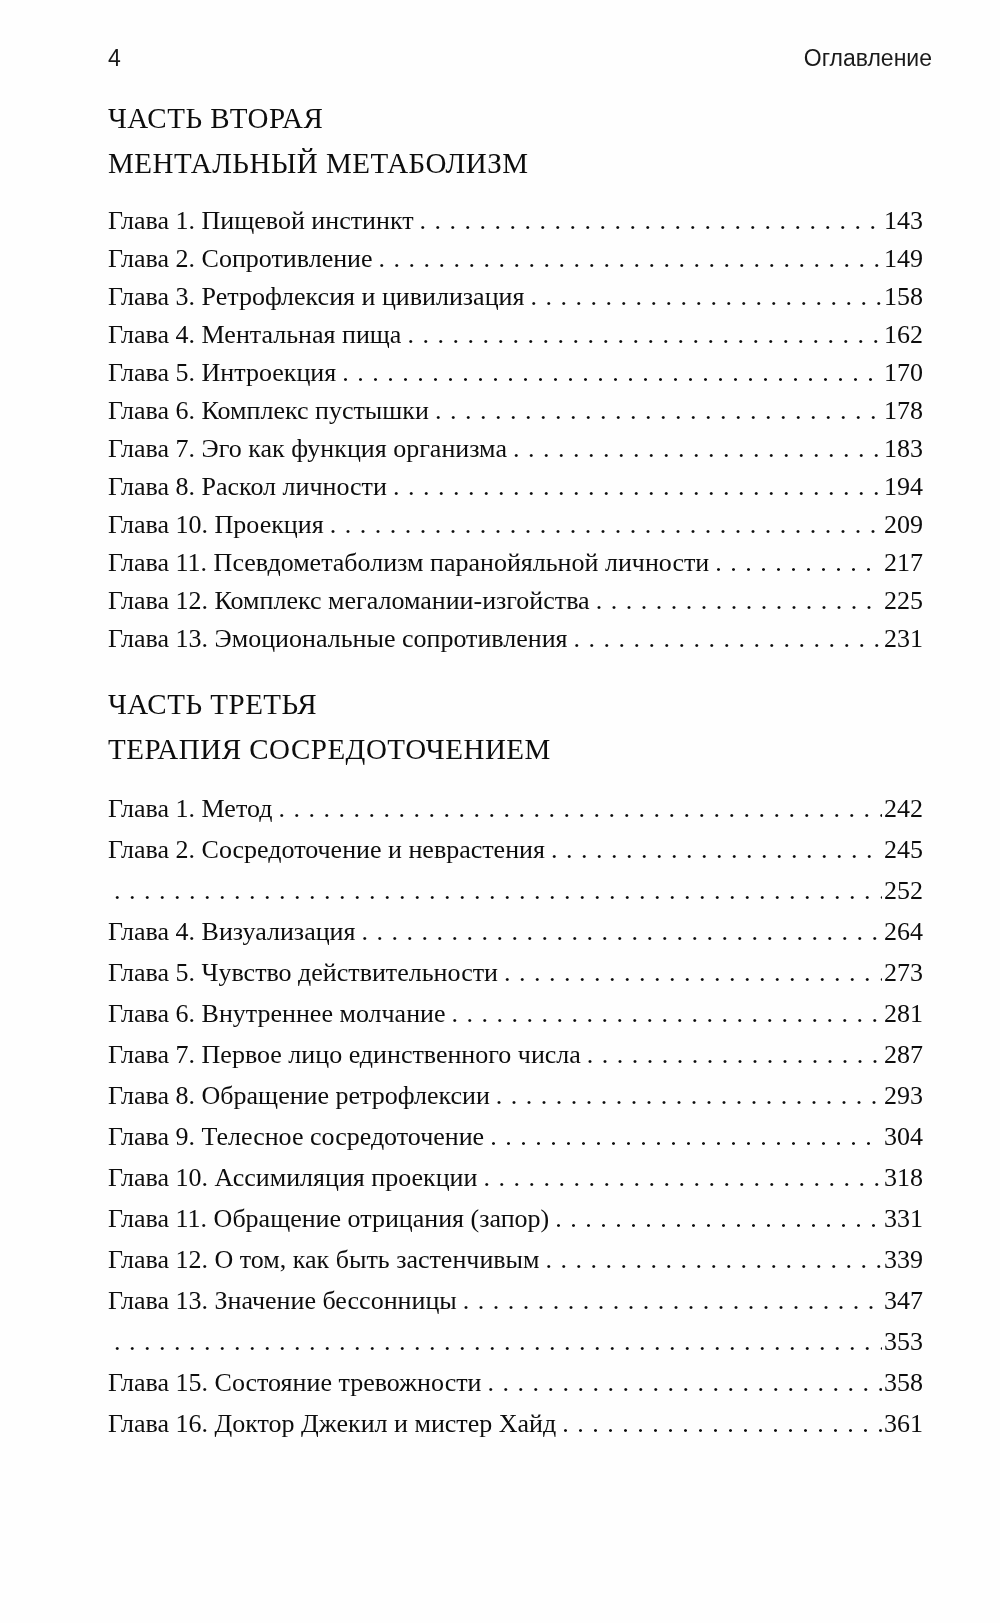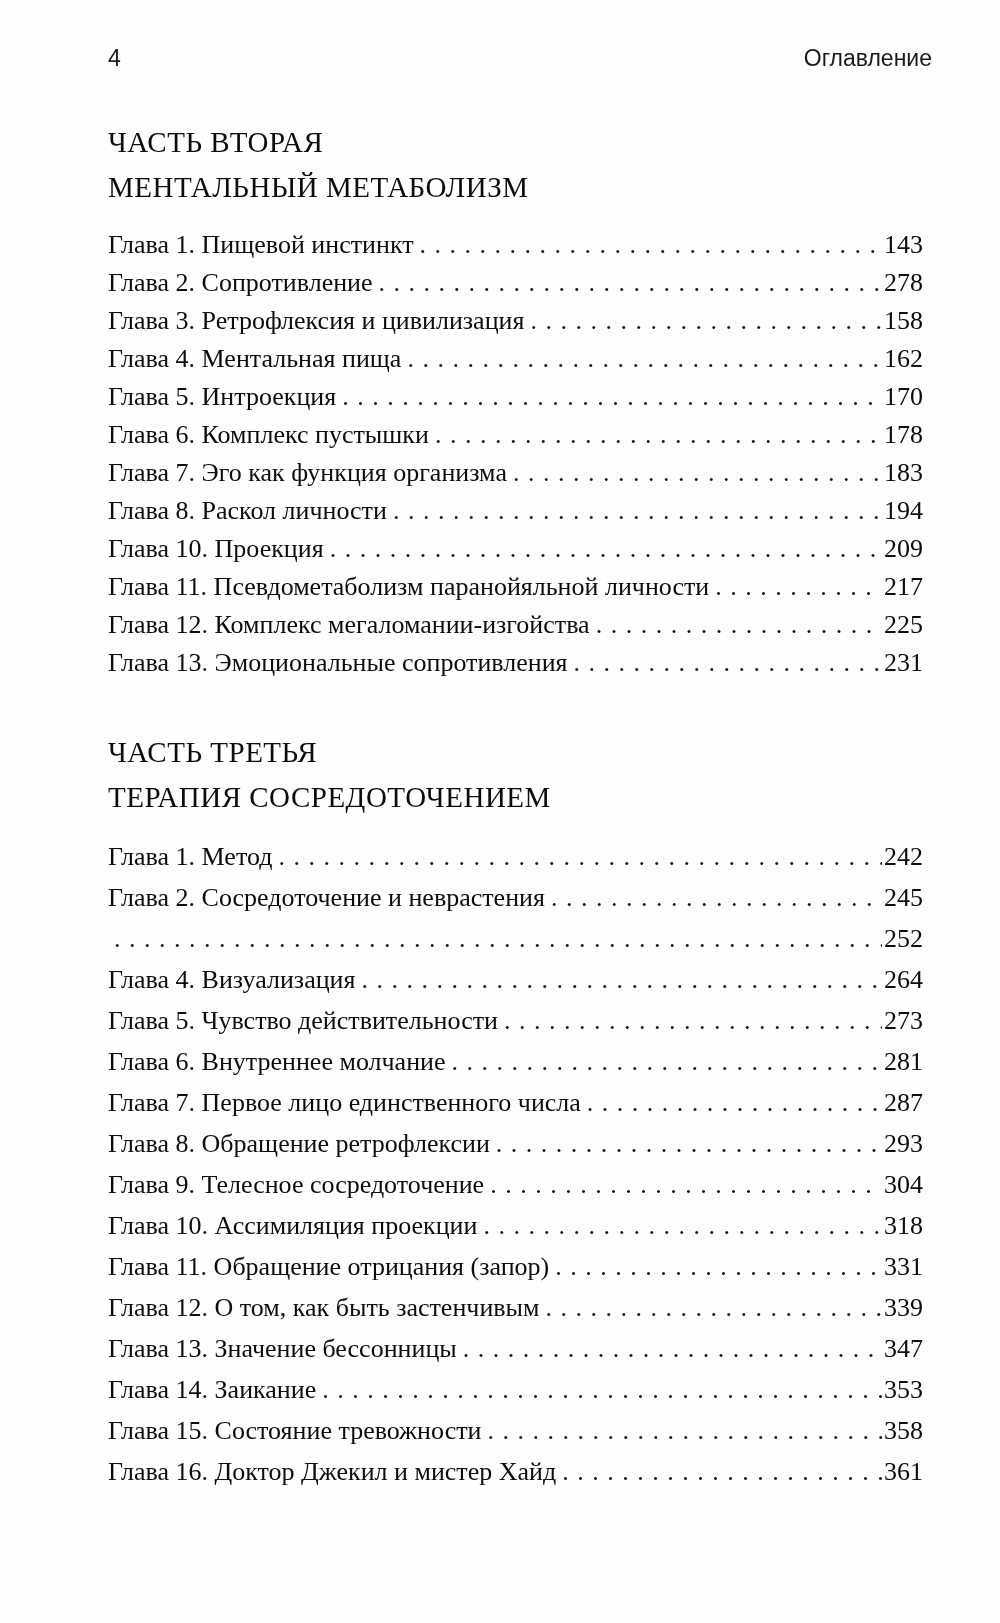--- a/index.html
+++ b/index.html
@@ -22,21 +22,21 @@
   .running-head {
     display: flex;
     justify-content: space-between;
     align-items: baseline;
     font-family: "Liberation Sans", "DejaVu Sans", sans-serif;
     font-size: 23px;
     line-height: 28px;
     color: #1a1a1a;
   }
   .toc-section { margin: 0; }
-  .toc-section .part-heading { margin-top: 48px; }
+  .toc-section .part-heading { margin-top: 24px; }
   .part-line {
     margin: 0;
     font-size: 29px;
     font-weight: normal;
     line-height: 45px;
     letter-spacing: 0.5px;
     color: #0d0d0d;
     white-space: nowrap;
   }
   .entries { margin-top: 16px; }
@@ -83,21 +83,21 @@
     <div class="entries">
   <div class="toc-row">
     <span class="toc-title">Глава 1. Пищевой инстинкт</span>
     <span class="toc-leader"></span>
     <span class="toc-page-num">143</span>
   </div>
 
   <div class="toc-row">
     <span class="toc-title">Глава 2. Сопротивление</span>
     <span class="toc-leader"></span>
-    <span class="toc-page-num">278</span>
+    <span class="toc-page-num">149</span>
   </div>
 
   <div class="toc-row">
     <span class="toc-title">Глава 3. Ретрофлексия и цивилизация</span>
     <span class="toc-leader"></span>
     <span class="toc-page-num">158</span>
   </div>
 
   <div class="toc-row">
     <span class="toc-title">Глава 4. Ментальная пища</span>
@@ -233,21 +233,20 @@
     <span class="toc-page-num">339</span>
   </div>
 
   <div class="toc-row">
     <span class="toc-title">Глава 13. Значение бессонницы</span>
     <span class="toc-leader"></span>
     <span class="toc-page-num">347</span>
   </div>
 
   <div class="toc-row">
-    <span class="toc-title">Глава 14. Заикание</span>
     <span class="toc-leader"></span>
     <span class="toc-page-num">353</span>
   </div>
 
   <div class="toc-row">
     <span class="toc-title">Глава 15. Состояние тревожности</span>
     <span class="toc-leader"></span>
     <span class="toc-page-num">358</span>
   </div>
 

